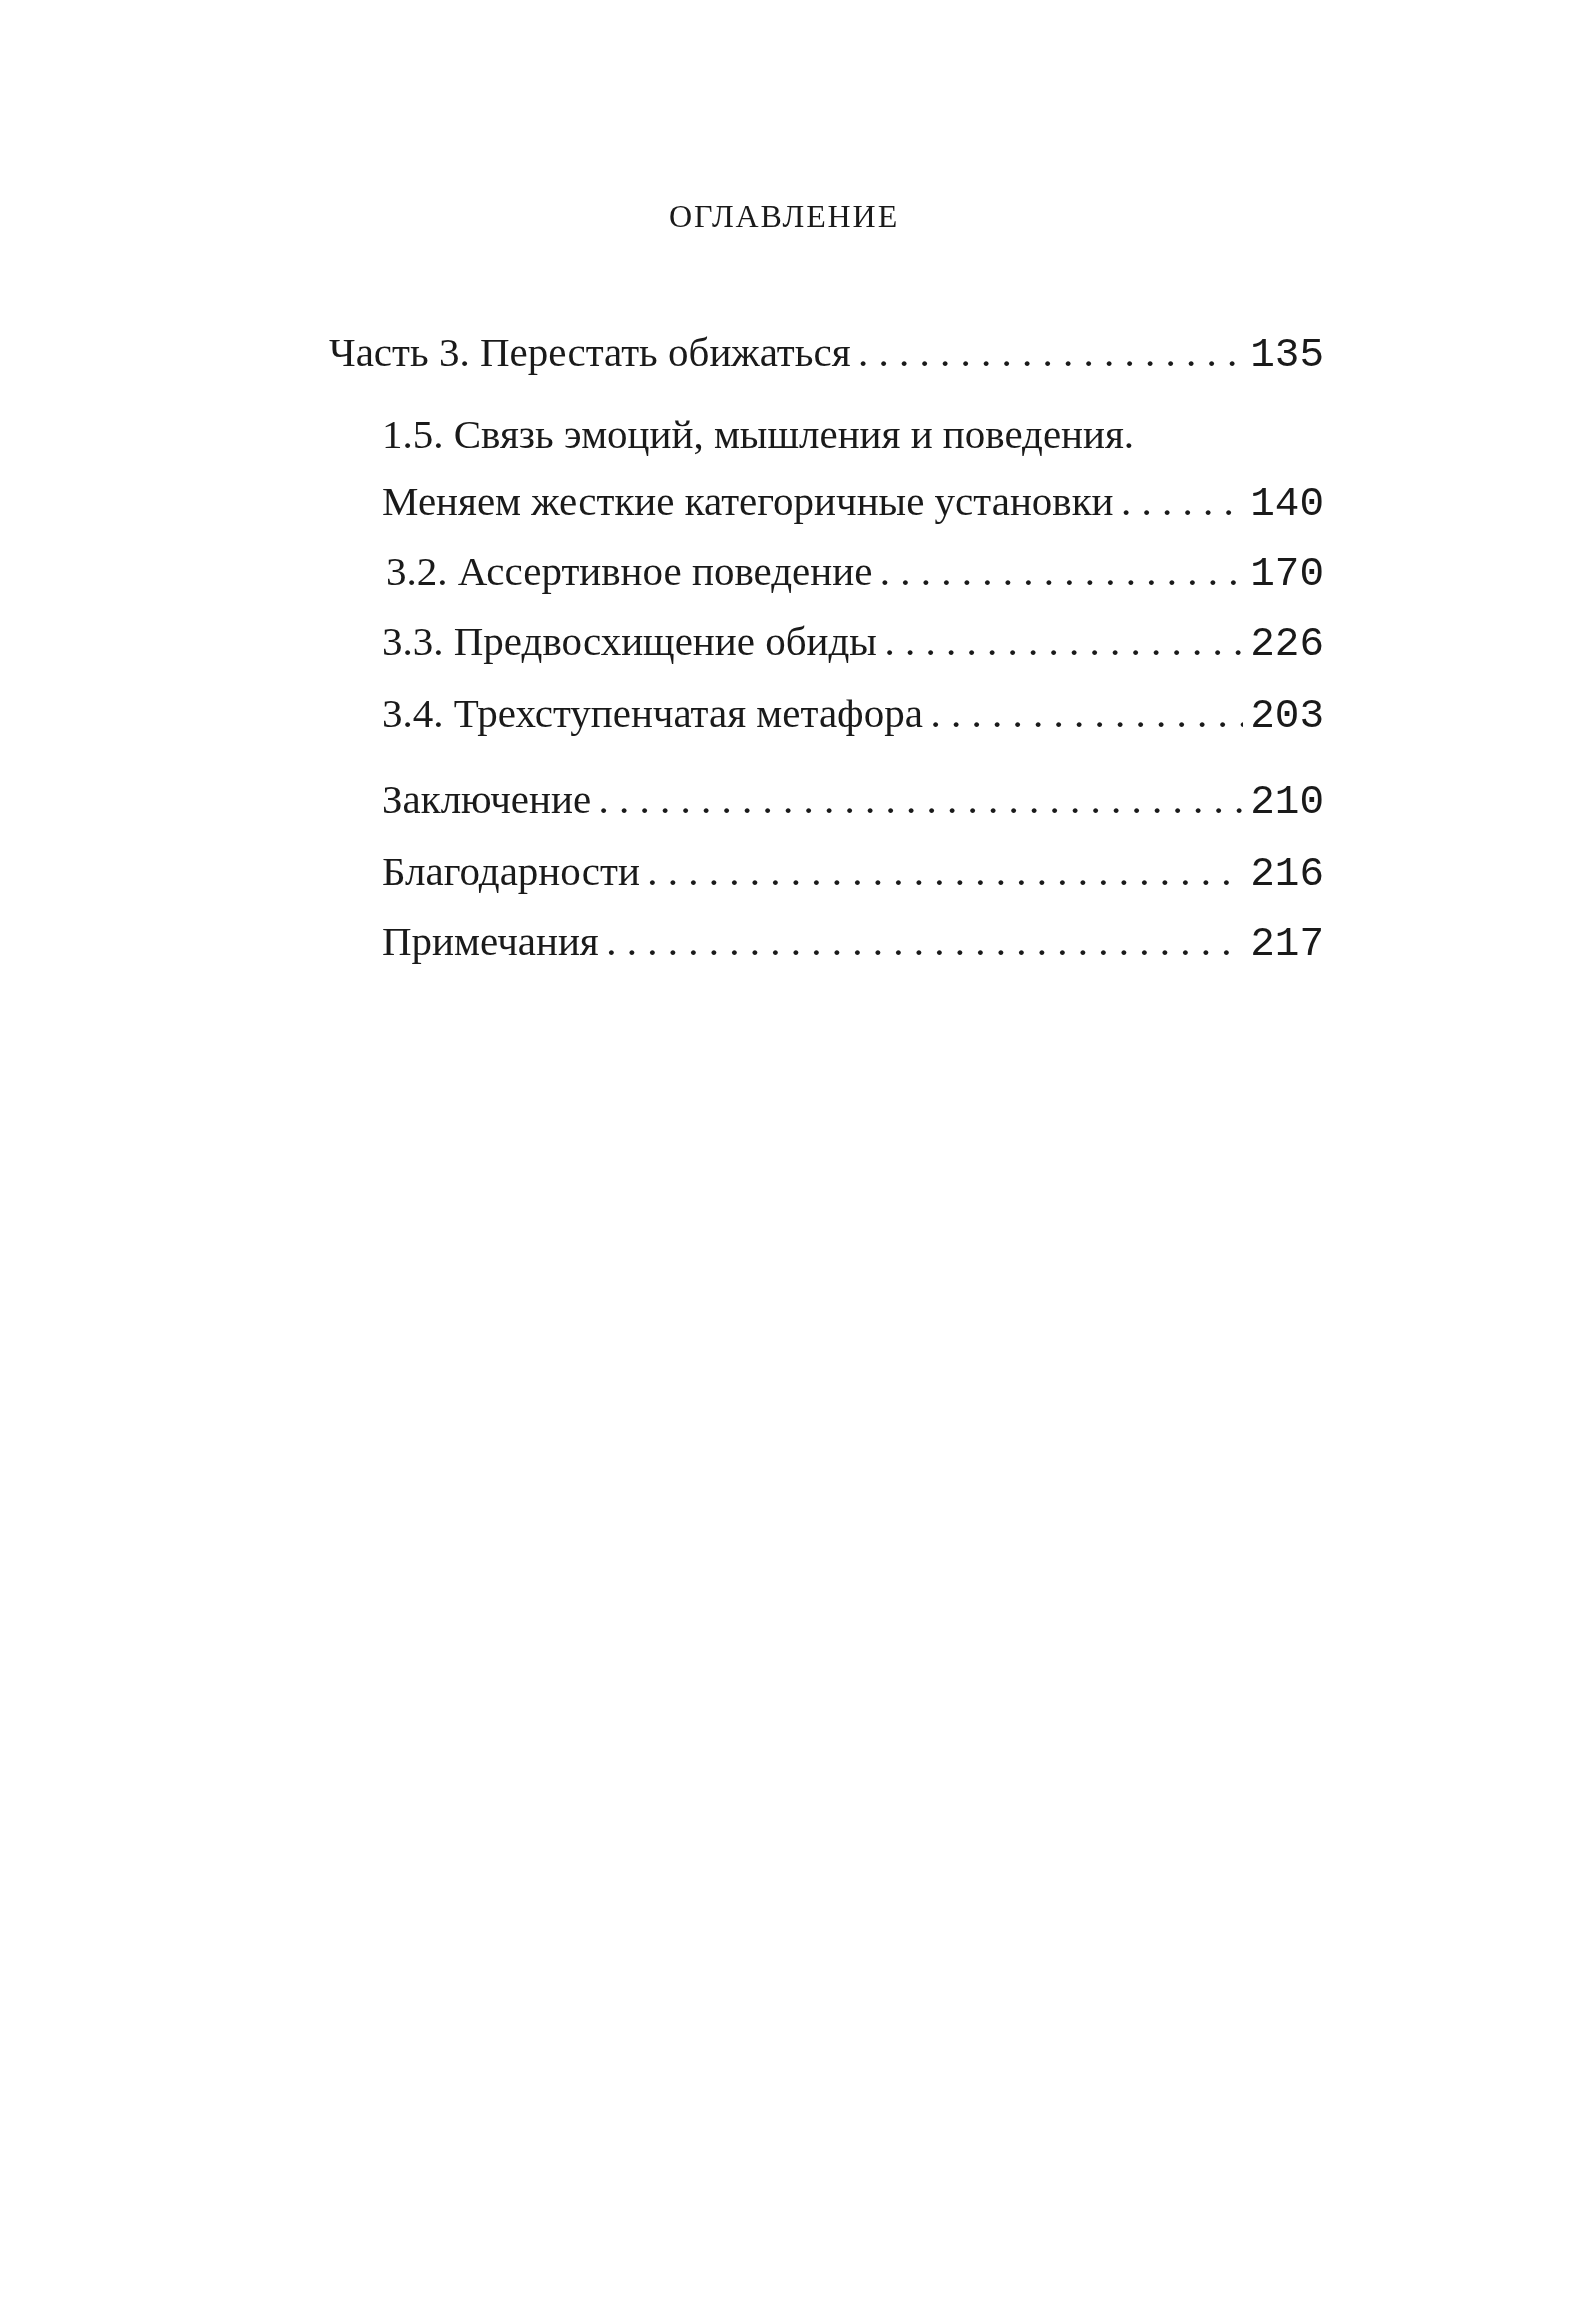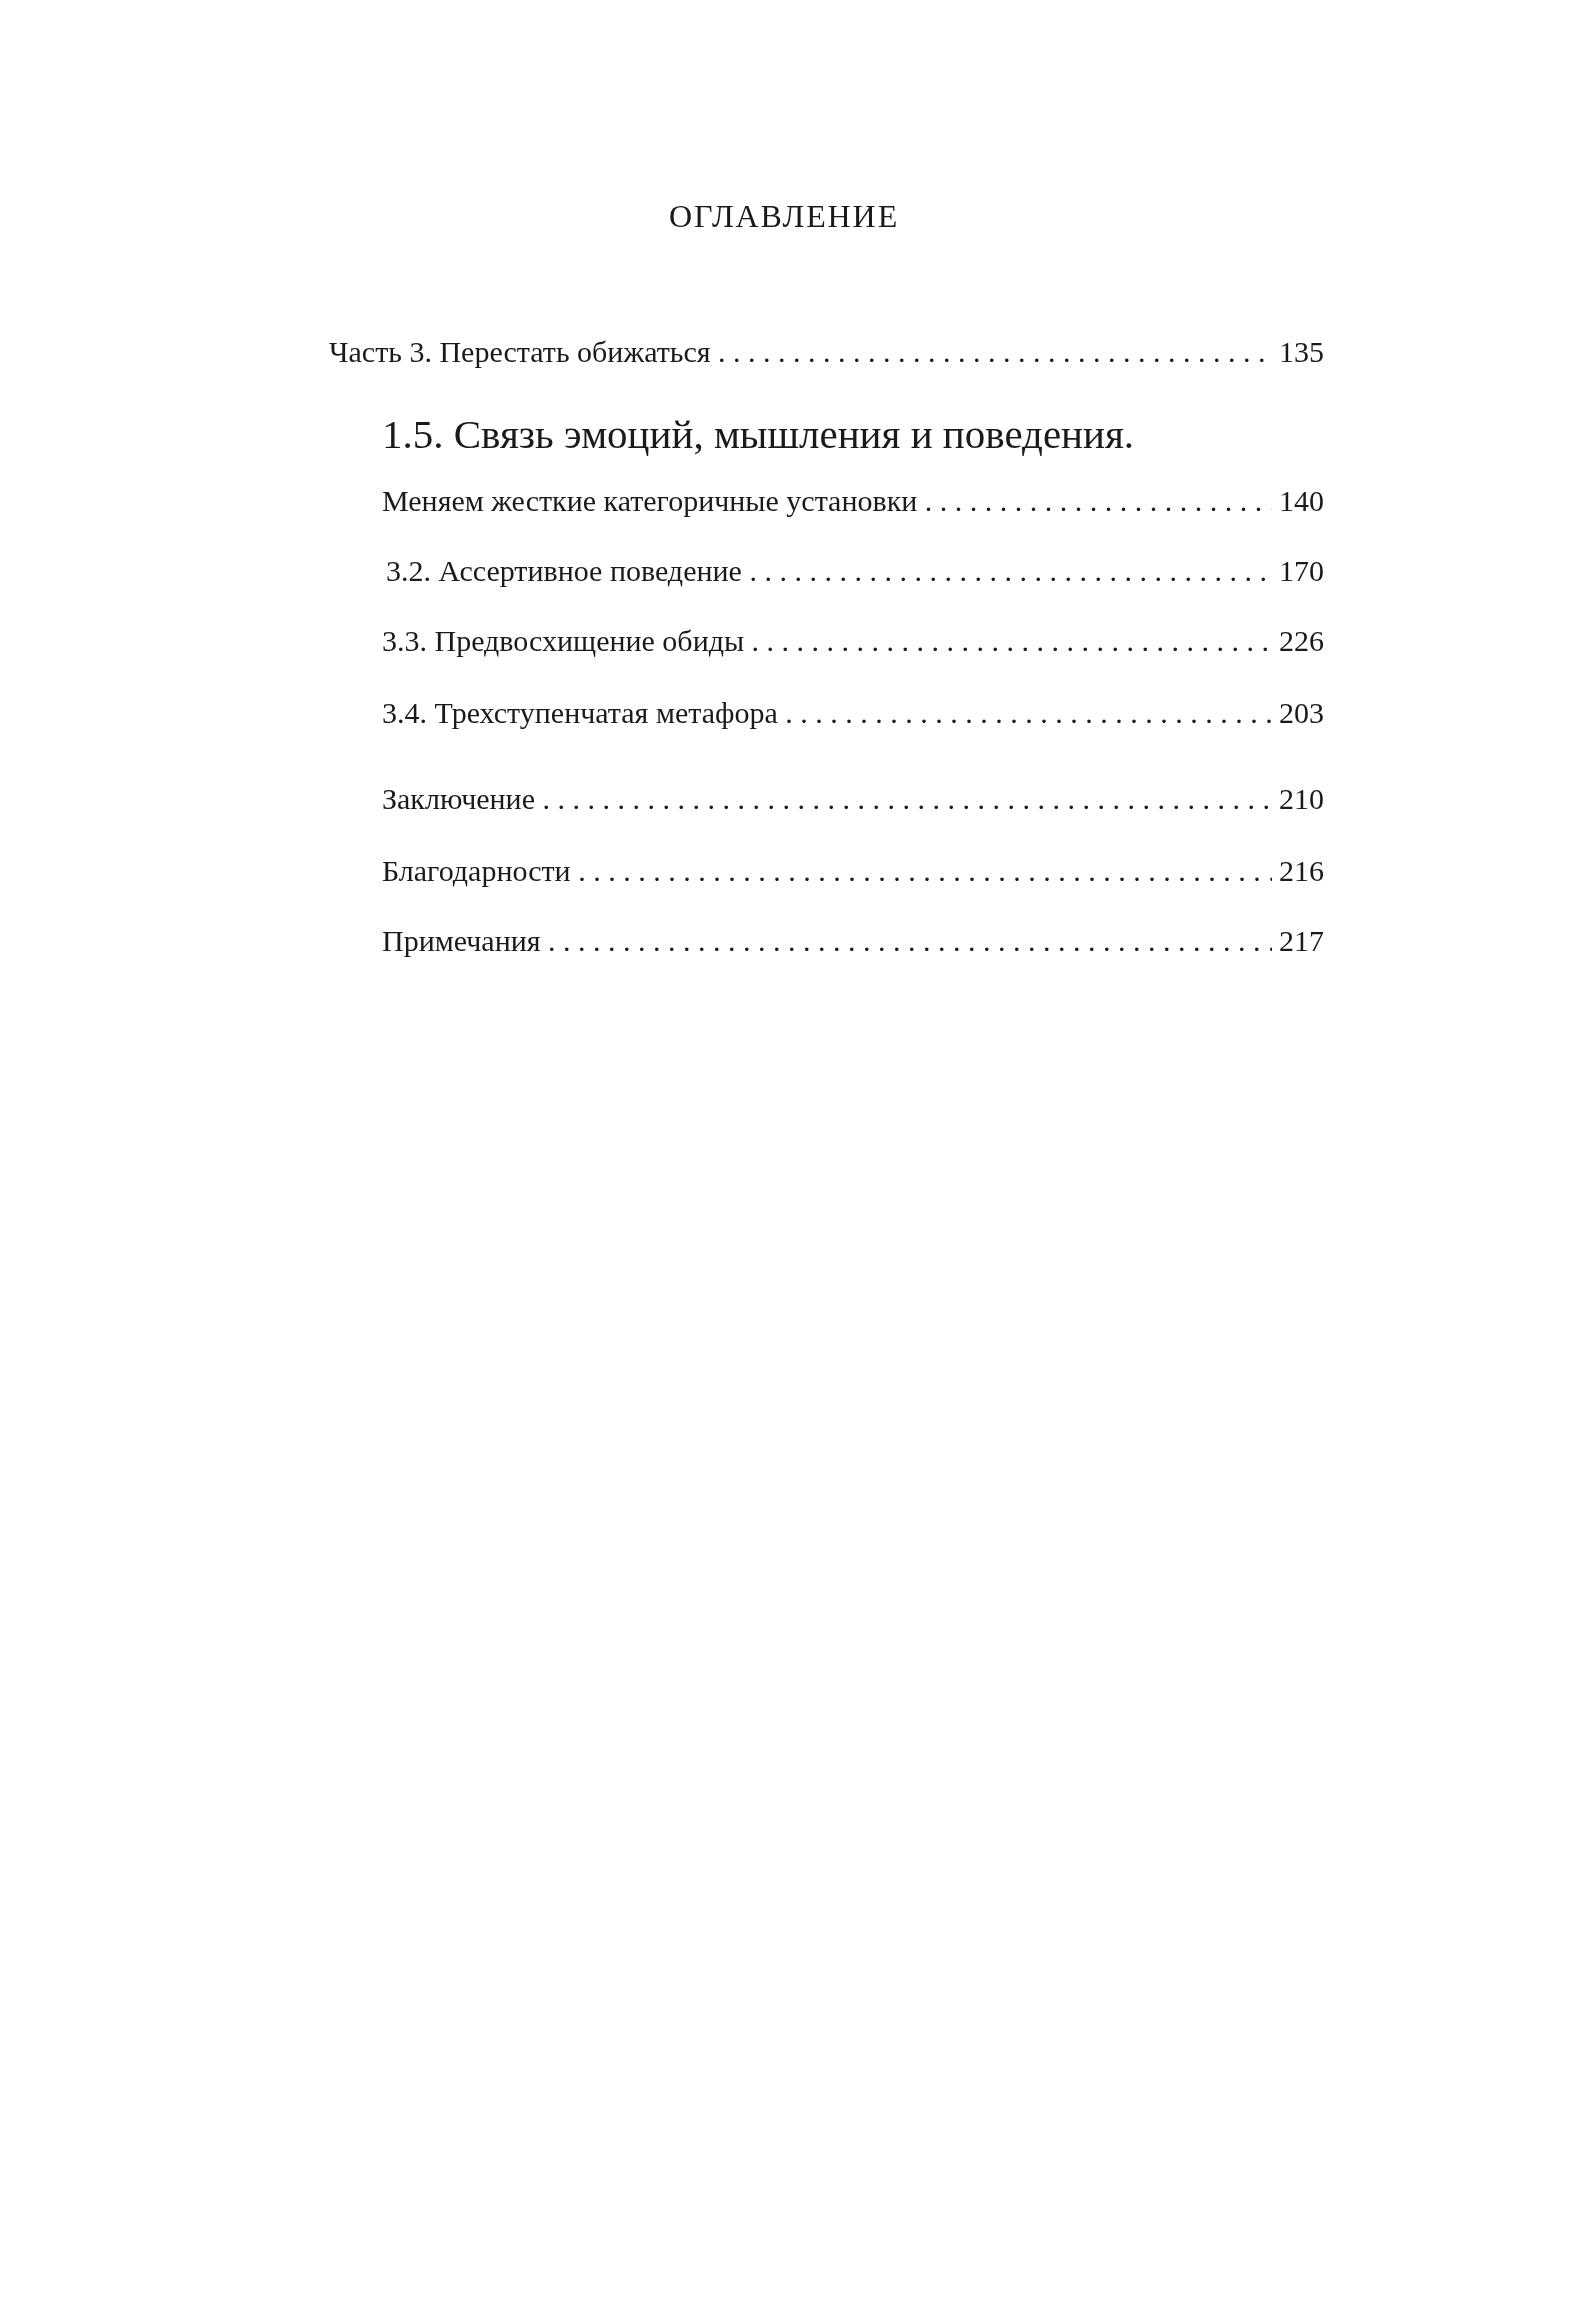--- a/index.html
+++ b/index.html
@@ -1,25 +1,25 @@
 <!DOCTYPE html>
 <html style="font-size:15px"><head>
 <meta charset="utf-8">
 <style>
   html, body { margin: 0; padding: 0; background: #ffffff; }
   body { width: 1575px; height: 2313px; position: relative; overflow: hidden;
          font-family: "Liberation Serif", "DejaVu Serif", serif; color: #1a1a1a; }
   .title { position: absolute; top: 198px; left: 0; width: 1568px; text-align: center;
            font-size: 32px; letter-spacing: 1.9px; }
   .toc-line { position: absolute; display: flex; align-items: baseline;
-              font-size: 30px; line-height: 52px; right: 251px; }
+              font-size: 41px; line-height: 52px; right: 251px; }
   .toc-line .label { white-space: nowrap; padding-right: 7.5px; }
   .toc-line .dots { flex: 1; overflow: hidden; white-space: nowrap; letter-spacing: 9.3px; }
   .toc-line .dots::before { content: ". . . . . . . . . . . . . . . . . . . . . . . . . . . . . . . . . . . . . . . . . . . . . . . . . . . . . . . . . . . . . . . . . . . . . . . . . . . . . . . . . . . . . . . . . . . . . . . . . . . . . . . . . . . . . . . ."; letter-spacing: 0; }
-  .toc-line .page { white-space: nowrap; padding-left: 7.5px; }
+  .toc-line .page { white-space: nowrap; padding-left: 7.5px; font-family: Liberation Mono, monospace; }
   .plain { position: absolute; font-size: 41px; line-height: 52px; white-space: nowrap; }
 </style>
 </head>
 <body>
 
 <div class="title">ОГЛАВЛЕНИЕ</div>
 
 <div class="toc-line" style="top:326px; left:329px;">
   <span class="label">Часть 3. Перестать обижаться</span>
   <span class="dots"></span>

